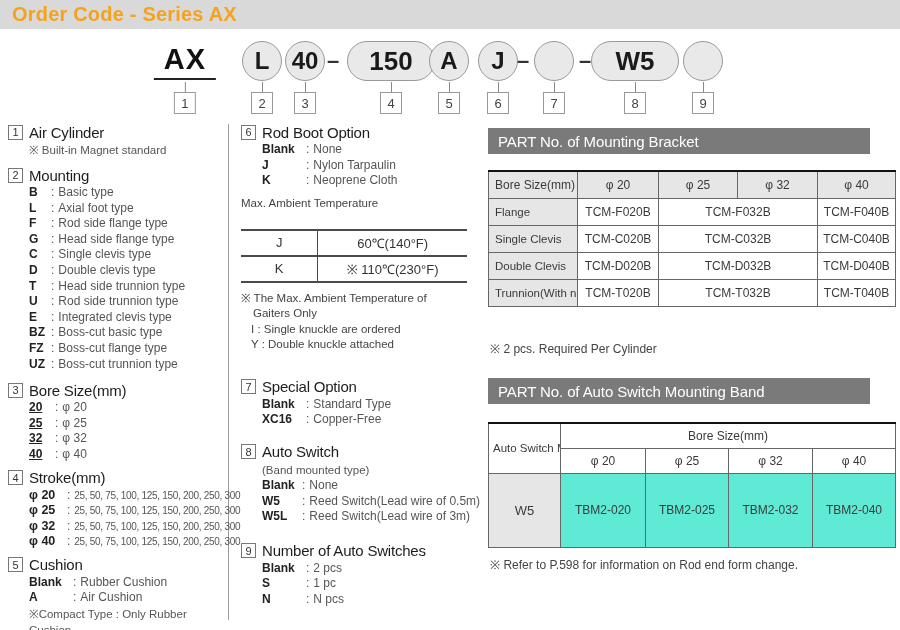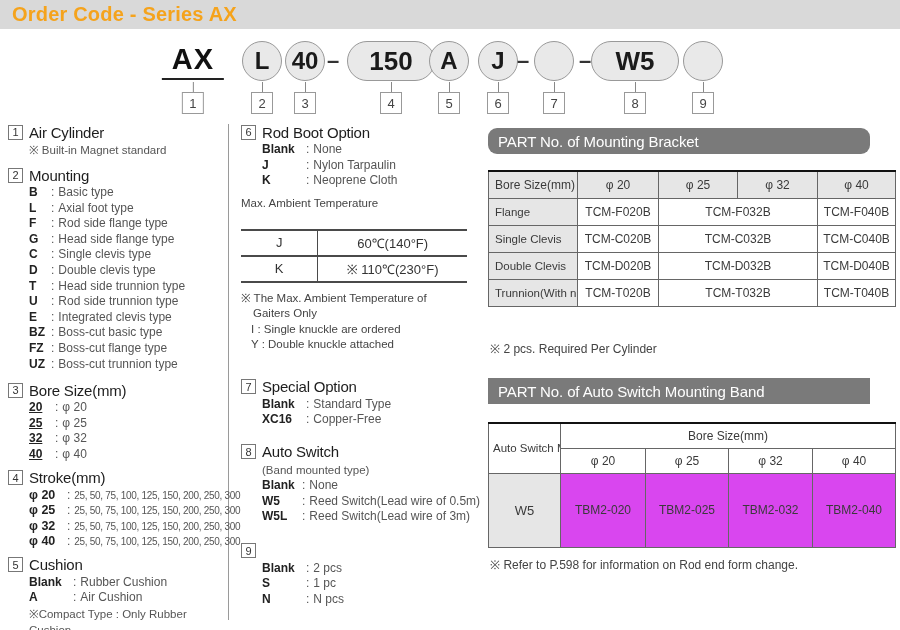--- a/index.html
+++ b/index.html
@@ -70,47 +70,47 @@
   .tt-code { width:34%; border-right:1px solid #4a4a4a; font-weight:normal; }
   .note-block { margin-top:8px; }
   .note { font-size:11.5px; color:#444; line-height:15.5px; white-space:nowrap; }
   .note-cont { padding-left:12px; }
   .note-sub { padding-left:10px; }
   .mid-gap1 { margin-top:24px; } .mid-gap2 { margin-top:14px; } .mid-gap3 { margin-top:16px; }
 
   
   .part-bar { position:absolute; left:488px; width:382px; height:26px; background:#7a7a7a;
     color:#fff; font-size:15px; display:flex; align-items:center; padding-left:10px; letter-spacing:-.1px; }
-  .bar1 { top:128px;border-radius:9px; } .bar2 { top:378px; }
+  .bar1 { top:128px; } .bar2 { top:378px; }
 
   .btable { position:absolute; left:488px; border-collapse:collapse; table-layout:fixed;
     width:407px; border:1px solid #444; border-top:2px solid #111; background:#fff; }
   .btable td { border:1px solid #666; font-size:12px; color:#3a3a3a; text-align:center;
     height:27px; overflow:hidden; white-space:nowrap; }
   .btable .lbl { background:#e6e6e6; text-align:left; padding-left:6px; font-size:11.5px; }
   .btable .hdr { background:#e6e6e6; font-size:12px; }
   .t1 { top:170px; }
   .t2 { top:422px; }
-  .t2 td { background:#d946ef; }
+  .t2 td { background:#5eead4; }
   .t2 .hdr2 { height:25px; background:#fff; }
   .t2 .model-hdr { background:#fff; text-align:center; font-size:11.5px; line-height:14px; padding:0 4px; }
   .t2 .model-cell { background:#e6e6e6; text-align:center; font-size:13px; padding-left:0; }
   .t2 .data-row td { height:74px; }
   .tbl-note { position:absolute; left:490px; font-size:12px; color:#444; }
   .n1 { top:340px; } .n2 { top:556px; }
 </style>
 </head>
 <body>
 
 <div class="topbar">
   <span class="topbar-title">Order Code - Series AX</span>
 </div>
 
 <div class="oc">
-  <div class="oc-seg" style="left:193px">
+  <div class="oc-seg" style="left:185px">
     <div class="oc-shape-row">
         <span class="oc-text">AX</span>
       </div>
     <div class="oc-conn"></div>
     <div class="oc-box">1</div>
   </div>
   <div class="oc-seg" style="left:262px">
     <div class="oc-shape-row">
         <span class="oc-circle">L</span>
       </div>
@@ -424,20 +424,21 @@
         <span class="item-code">W5L</span>
         <span class="item-colon">:</span>
         <span class="item-desc">Reed Switch(Lead wire of 3m)</span>
       </div>
       </div>
   </div>
 
   <div class="mid-gap3">
     <div class="sec-head">
       <span class="sec-num">9</span>
+      <span class="sec-title">Number of Auto Switches</span>
     </div>
     <div class="items cw44">
 
     <div class="item-row">
         <span class="item-code">Blank</span>
         <span class="item-colon">:</span>
         <span class="item-desc">2 pcs</span>
       </div>
         <div class="item-row">
         <span class="item-code">S</span>

